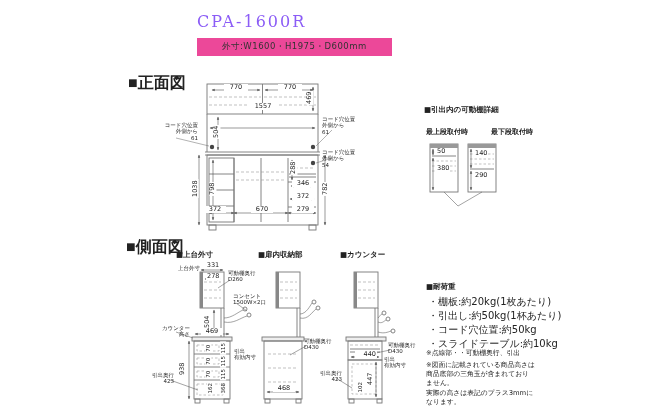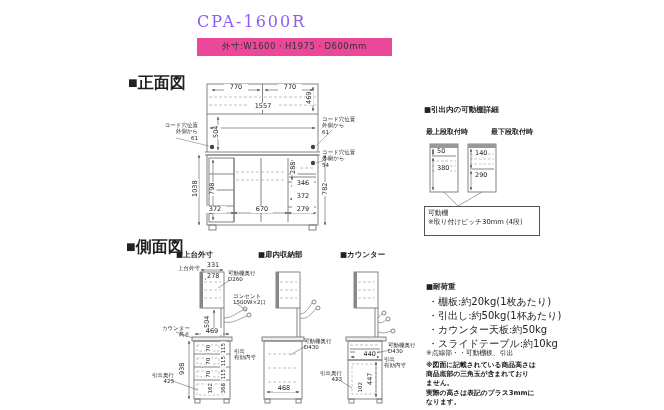--- a/index.html
+++ b/index.html
@@ -268,22 +268,20 @@
   <span class="lb wb ctr" style="left:251px;top:206px;width:20px;">670</span>
   <span class="lb wb ctr" style="left:292px;top:206px;width:20px;">279</span>
 
   <span class="lb b h8" style="left:424px;top:106px;">■引出内の可動棚詳細</span>
   <span class="lb t7 b" style="left:426px;top:128px;">最上段取付時</span>
   <span class="lb t7 b" style="left:491px;top:128px;">最下段取付時</span>
   <span class="lb wb" style="left:436px;top:148px;">50</span>
   <span class="lb wb" style="left:436px;top:165px;">380</span>
   <span class="lb wb" style="left:474px;top:150px;">140</span>
   <span class="lb wb" style="left:474px;top:172px;">290</span>
-  <div id="callout">可動棚
-※取り付けピッチ30mm (4段)</div>
 
   <span class="lb b h10" style="left:126px;top:238px;">■側面図</span>
 
   <span class="lb b h8" style="left:176px;top:251px;">■上台外寸</span>
   <span class="lb t6" style="left:178px;top:265px;">上台外寸</span>
   <span class="lb wb ctr" style="left:202px;top:262px;width:20px;">331</span>
   <span class="lb wb" style="left:206px;top:273px;">278</span>
   <span class="lb t6" style="left:228px;top:270px;">可動棚奥行
 D260</span>
   <span class="lb t6" style="left:233px;top:293px;">コンセント
@@ -319,23 +317,23 @@
 有効内寸</span>
   <span class="lb wb rot" style="left:364px;top:375px;">447</span>
   <span class="lb wb rot t6" style="left:354px;top:384px;">102</span>
   <span class="lb rt t6" style="left:312px;top:370px;width:30px;">引出奥行
 423</span>
 
   <span class="lb b h8" style="left:426px;top:283px;">■耐荷重</span>
   <div id="loadlist">
     <div class="load-item">・棚板:約20kg(1枚あたり)</div>
     <div class="load-item">・引出し:約50kg(1杯あたり)</div>
-    <div class="load-item">・カウンター天板:約50kg</div>
+    <div class="load-item">・コード穴位置:約50kg</div>
     <div class="load-item">・スライドテーブル:約10kg</div>
   </div>
-  <div class="note" style="left:426px;top:349px;position:absolute;">※点線部・・可動棚板、引出</div>
-  <div class="note" style="left:426px;top:361px;position:absolute;width:180px;font-weight:bold;">※図面に記載されている商品高さは
+  <div class="note" style="left:426px;top:349px;position:absolute;">※点線部・・可動棚奥行、引出</div>
+  <div class="note" style="left:426px;top:361px;position:absolute;width:180px;">※図面に記載されている商品高さは
 商品底部の三角玉が含まれており
 ません。
 実際の高さは表記のプラス3mmに
 なります。</div>
 
 </div>
 
 </body></html>

